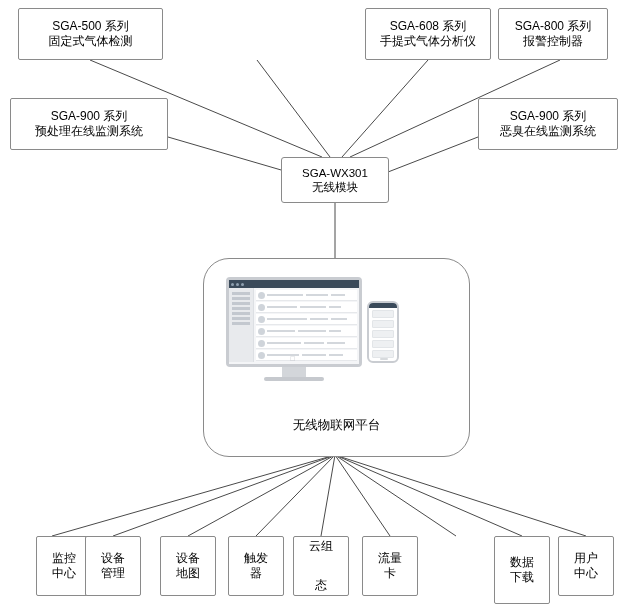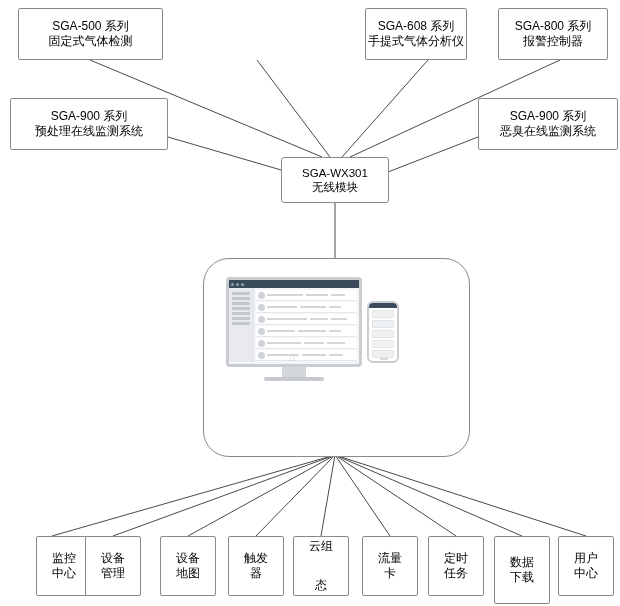--- a/index.html
+++ b/index.html
@@ -73,21 +73,21 @@
       <line x1="335" y1="455" x2="586" y2="536"></line>
     </g>
   </svg>
 
   <div class="node top-node" style="left:18px;top:8px;width:145px;height:52px;">
     <span>SGA-500 系列</span>
     <span>固定式气体检测</span>
   </div>
 
 
-  <div class="node top-node" style="left:365px;top:8px;width:102px;height:52px;">
+  <div class="node top-node" style="left:365px;top:8px;width:126px;height:52px;">
     <span>SGA-608 系列</span>
     <span>手提式气体分析仪</span>
   </div>
 
   <div class="node top-node" style="left:498px;top:8px;width:110px;height:52px;">
     <span>SGA-800 系列</span>
     <span>报警控制器</span>
   </div>
 
   <div class="node top-node" style="left:10px;top:98px;width:158px;height:52px;">
@@ -174,20 +174,21 @@
     <div class="phone" style="left:163px;top:42px;">
       <div class="ph-top"></div>
       <div class="ph-row"></div>
       <div class="ph-row"></div>
       <div class="ph-row"></div>
       <div class="ph-row"></div>
       <div class="ph-row"></div>
       <div class="ph-home"></div>
     </div>
 
+    <div class="platform-label" style="left:0;top:158px;">无线物联网平台</div>
   </div>
 
   <div class="node bottom-node" style="left:24px;top:536px;width:56px;height:60px;margin-left:12px;">
     <span>监控</span>
     <span>中心</span>
   </div>
 
   <div class="node bottom-node" style="left:85px;top:536px;width:56px;height:60px;">
     <span>设备</span>
     <span>管理</span>
@@ -206,24 +207,20 @@
   <div class="node bottom-node" style="left:293px;top:536px;width:56px;height:60px;gap:24px;">
     <span>云组</span>
     <span>态</span>
   </div>
 
   <div class="node bottom-node" style="left:362px;top:536px;width:56px;height:60px;">
     <span>流量</span>
     <span>卡</span>
   </div>
 
-  <div class="node bottom-node" style="left:428px;top:536px;width:56px;height:60px;">
-    <span>定时</span>
-    <span>任务</span>
-  </div>
 
   <div class="node bottom-node" style="left:494px;top:536px;width:56px;height:68px;">
     <span>数据</span>
     <span>下载</span>
   </div>
 
   <div class="node bottom-node" style="left:558px;top:536px;width:56px;height:60px;">
     <span>用户</span>
     <span>中心</span>
   </div>

